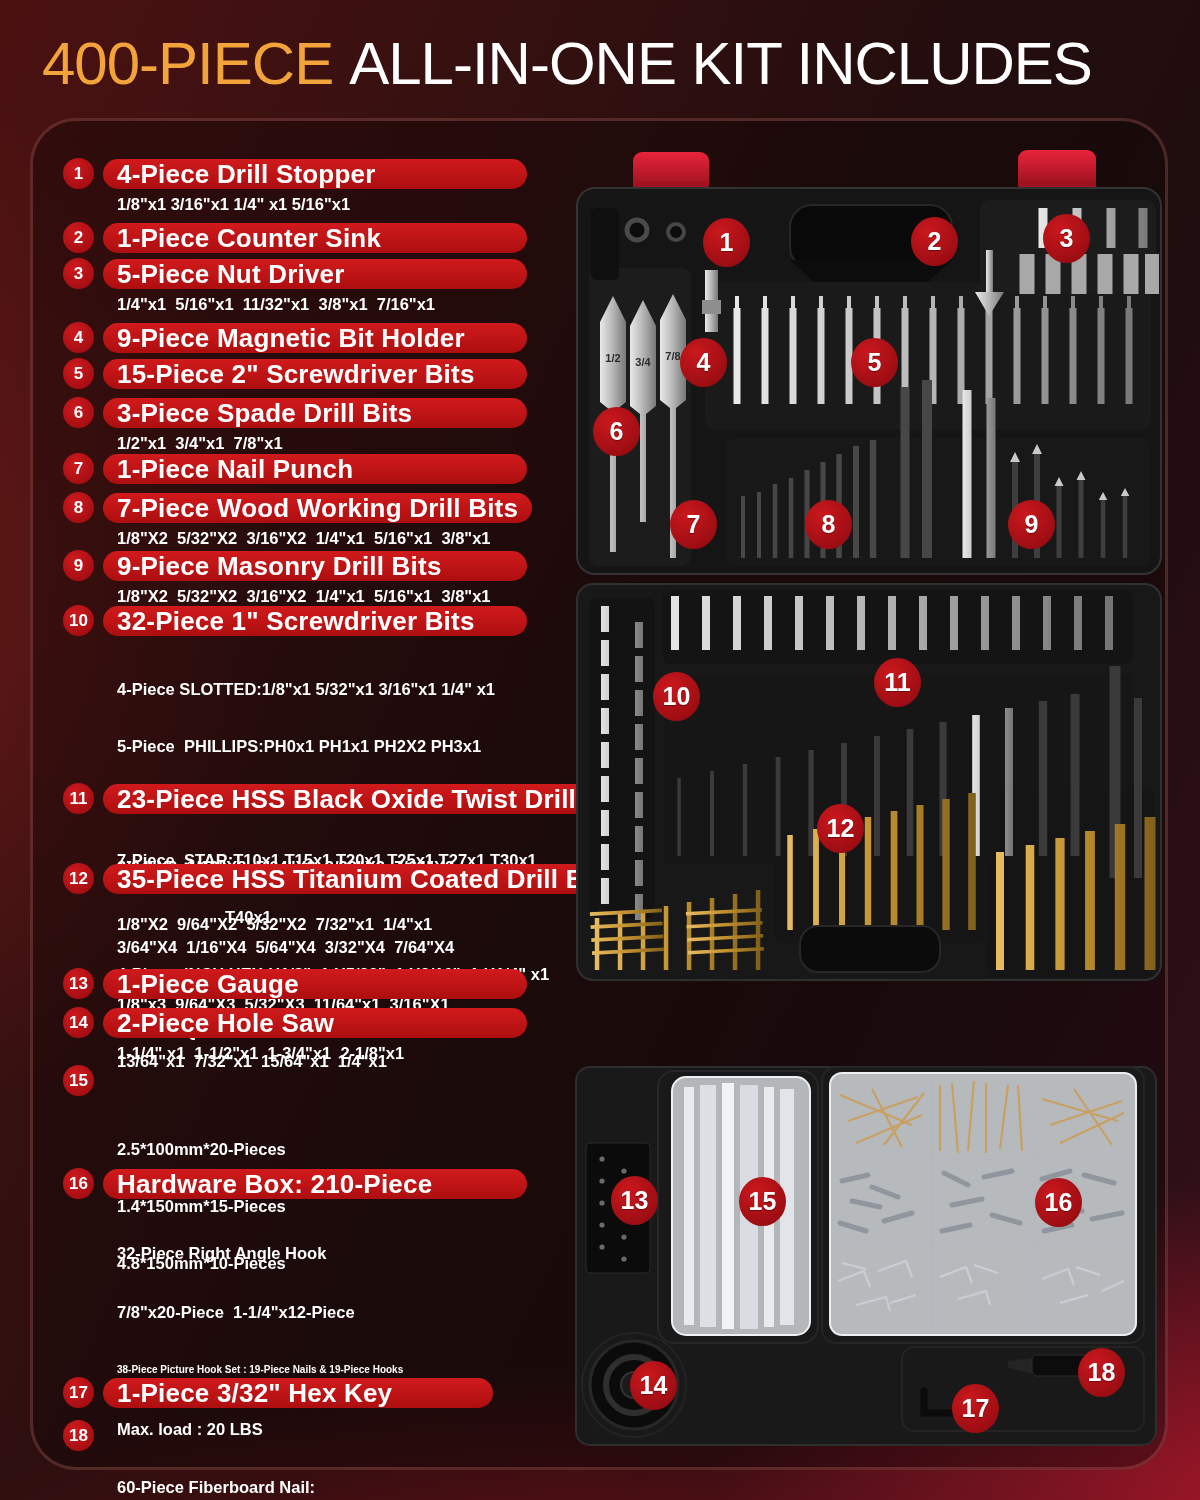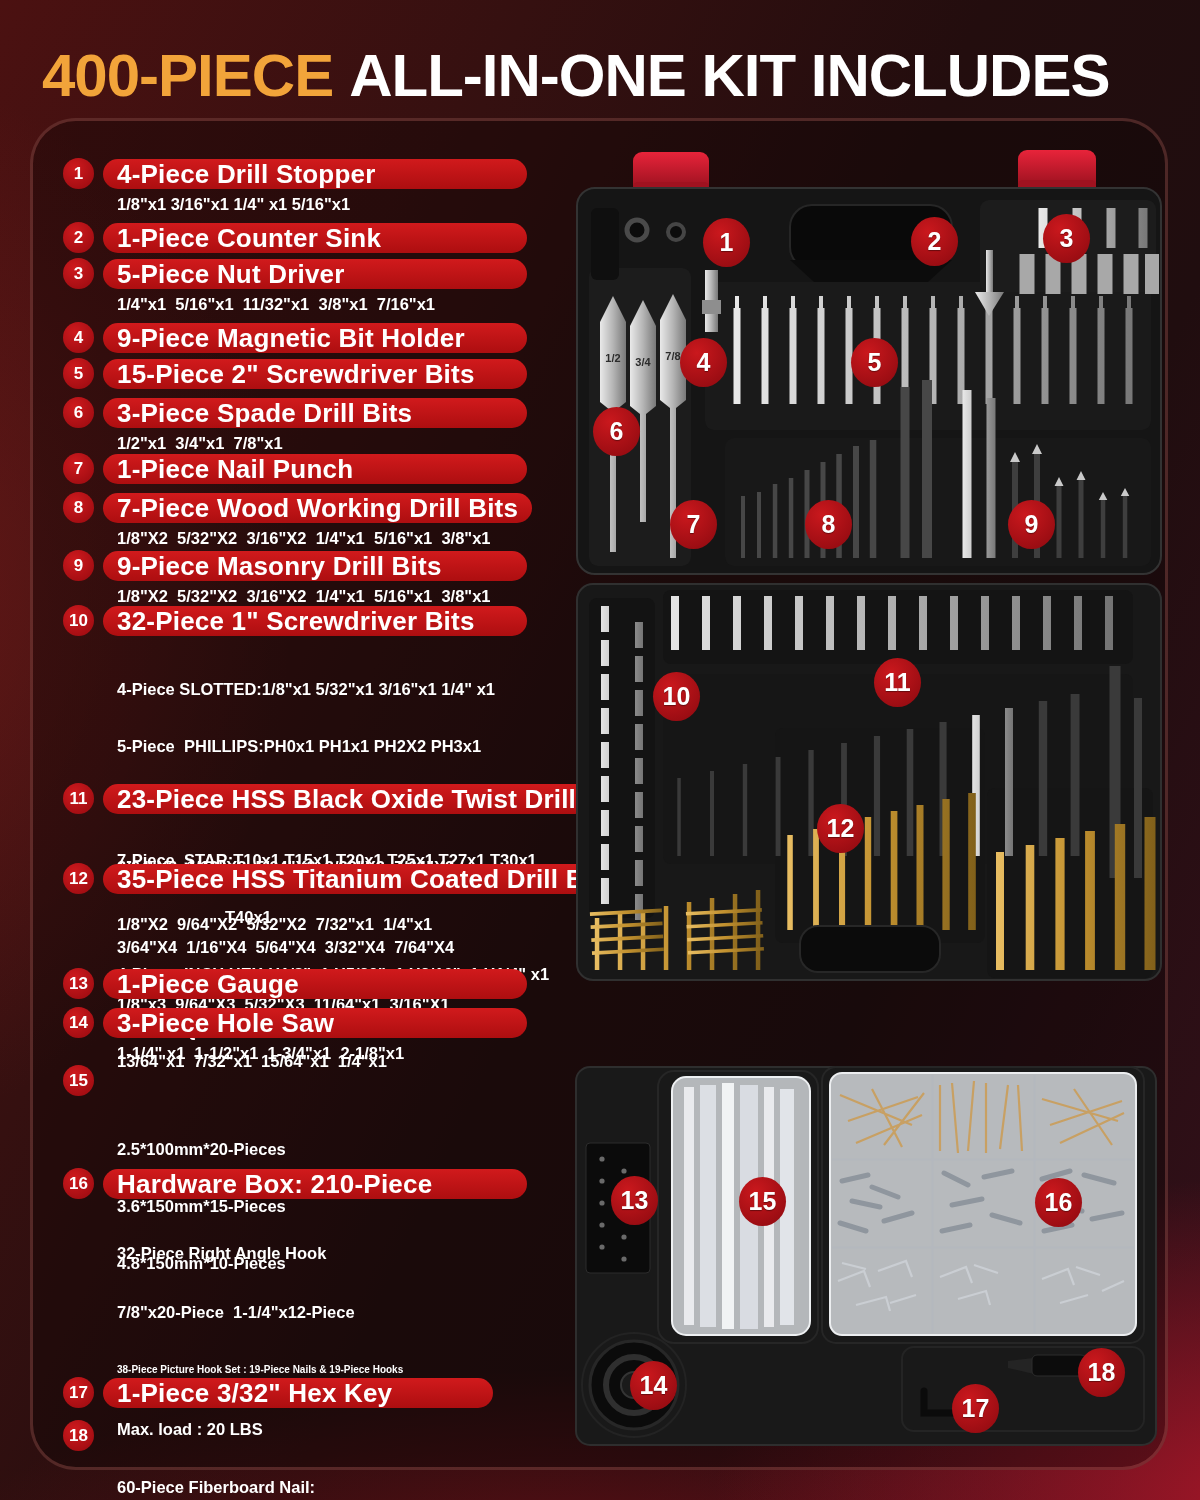--- a/index.html
+++ b/index.html
@@ -13,21 +13,21 @@
       radial-gradient(1100px 320px at 50% 104%, rgba(150,16,26,.5), rgba(150,16,26,0) 60%),
       linear-gradient(115deg,#4b1111 0%,#351010 28%,#230d0e 52%,#200d0f 70%,#34101a 100%);
   }
   .panel-outline{
     position:absolute;left:30px;top:118px;width:1138px;height:1352px;
     border:3px solid rgba(215,120,110,.28);border-radius:46px;
     background:rgba(12,4,4,.38);
   }
   .page-title{
     position:absolute;left:42px;top:28px;width:1130px;height:72px;line-height:72px;
-    font-size:60px;font-weight:bold;letter-spacing:-1px;white-space:nowrap;margin-top:12px;
+    font-size:60px;font-weight:normal;letter-spacing:-1px;white-space:nowrap;
   }
   .page-title .hl{color:#f2a43a}
   .page-title .rest{margin-left:16px;color:#fff}
 
   .item{position:absolute;left:63px;width:464px}
   .item.short{width:430px}
   .item-row{display:flex;align-items:center;gap:9px}
   .num{
     flex:0 0 31px;width:31px;height:31px;border-radius:50%;
     background:radial-gradient(circle at 38% 32%,#cf1a1e,#a30d12 78%);
@@ -174,32 +174,32 @@
   <div class="item" style="top:968px">
     <div class="item-row">
         <span class="num">13</span>
         <span class="pill">1-Piece Gauge</span>
       </div>
   </div>
 
   <div class="item" style="top:1007px">
     <div class="item-row">
         <span class="num">14</span>
-        <span class="pill">3-Piece Hole Saw</span>
+        <span class="pill">2-Piece Hole Saw</span>
       </div>
     <div class="details"><span class="dline">1-1/4" x1  1-1/2"x1  1-3/4"x1  2-1/8"x1</span></div>
   </div>
 
   <div class="item" style="top:1065px">
     <div class="item-row">
         <span class="num">15</span>
       </div>
     <div class="details">
       <span class="dline">2.5*100mm*20-Pieces</span>
-      <span class="dline">3.6*150mm*15-Pieces</span>
+      <span class="dline">1.4*150mm*15-Pieces</span>
       <span class="dline">4.8*150mm*10-Pieces</span>
     </div>
   </div>
 
   <div class="item it16" style="top:1168px">
     <div class="item-row">
         <span class="num">16</span>
         <span class="pill">Hardware Box: 210-Piece</span>
       </div>
     <div class="details">

